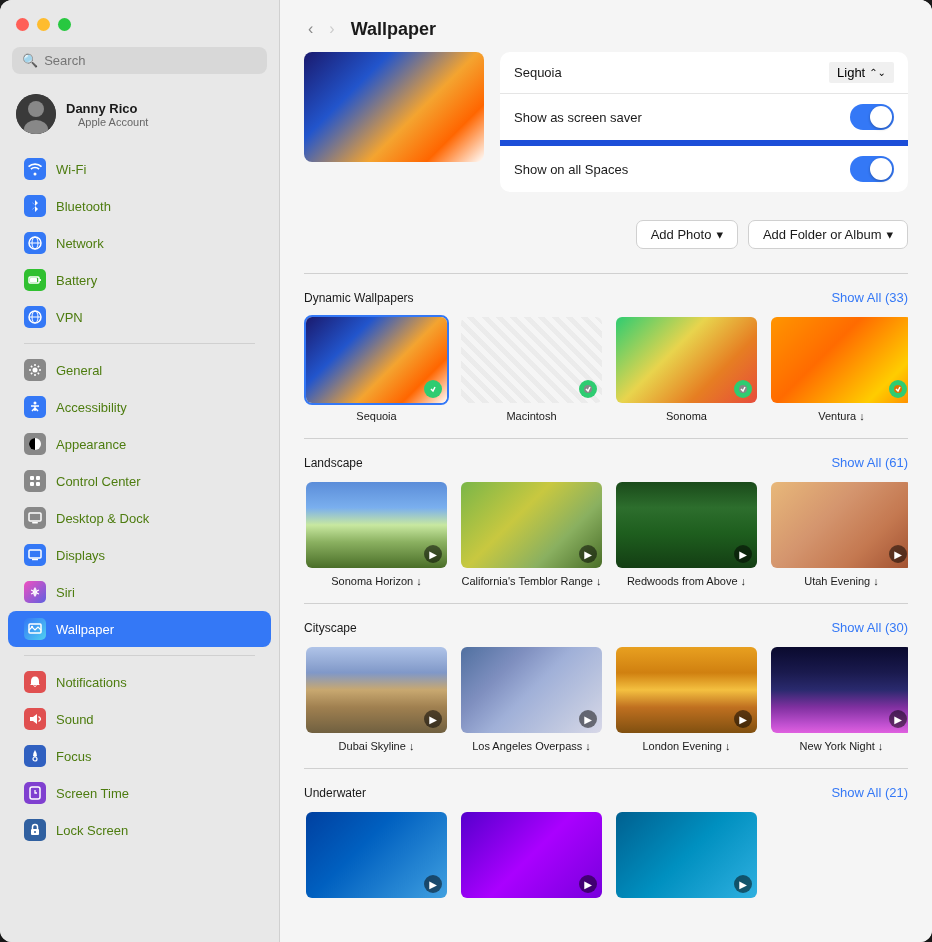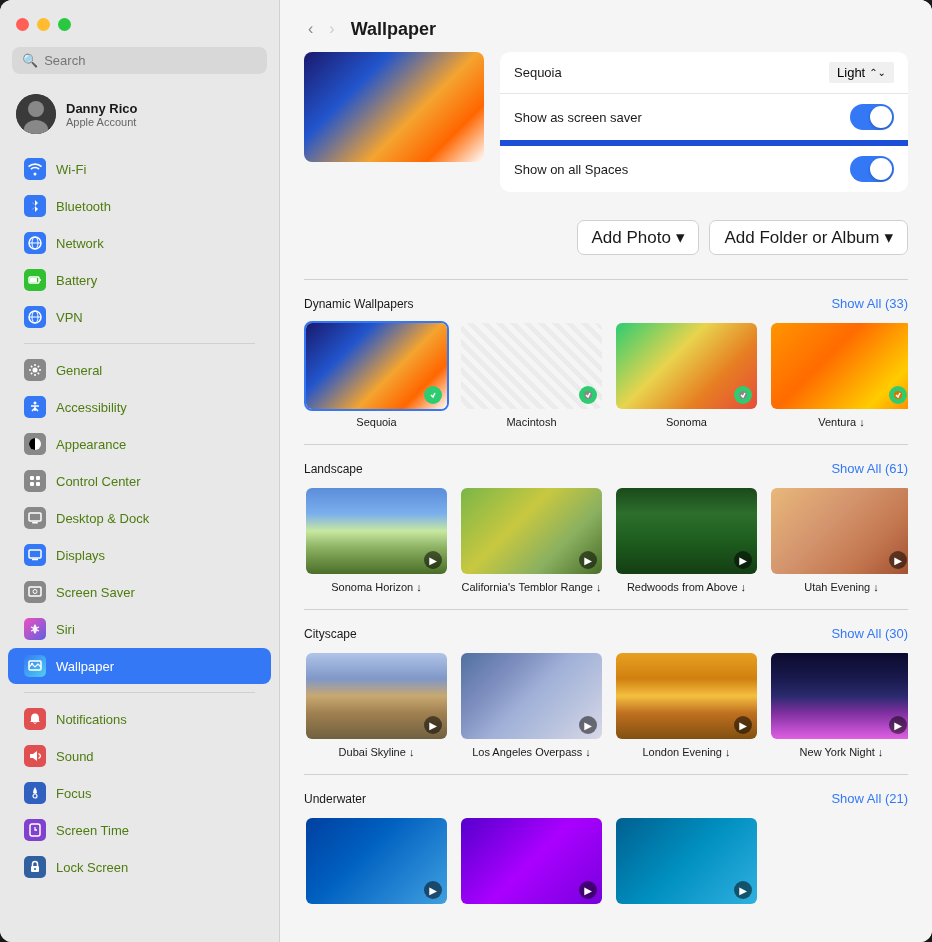--- a/index.html
+++ b/index.html
@@ -75,21 +75,21 @@
       border-radius: 50%;
       background: #3a3a3a;
       overflow: hidden;
       display: flex;
       align-items: center;
       justify-content: center;
       font-size: 18px;
     }
     .user-info { display: flex; flex-direction: column; }
     .user-name { font-size: 13px; font-weight: 600; color: #1a1a1a; }
-    .user-sub { font-size: 11px; color: #666; }
+    .user-sub { font-size: 11px; color: #666; margin-left: 12px; }
     .sidebar-scroll {
       flex: 1;
       overflow-y: auto;
       padding: 4px 0;
     }
     .sidebar-scroll::-webkit-scrollbar { display: none; }
     .sidebar-item {
       display: flex;
       align-items: center;
       gap: 10px;
@@ -229,21 +229,21 @@
       display: flex;
       gap: 10px;
       padding: 12px 24px 16px 24px;
       justify-content: flex-end;
     }
     .add-btn {
       background: white;
       border: 1px solid #d0d0d0;
       border-radius: 7px;
       padding: 6px 14px;
-      font-size: 17px;
+      font-size: 13px;
       cursor: pointer;
       display: flex;
       align-items: center;
       gap: 5px;
       color: #1a1a1a;
     }
 
     .section {
       padding: 0 24px 8px 24px;
     }
@@ -496,29 +496,20 @@
       <div class="sidebar-item">
         <div class="item-icon icon-displays">
           <svg width="14" height="14" viewBox="0 0 14 14">
             <rect x="1" y="2" width="12" height="8" rx="1" fill="none" stroke="white" stroke-width="1.5"></rect>
             <line x1="4" y1="11.5" x2="10" y2="11.5" stroke="white" stroke-width="1.5"></line>
           </svg>
         </div>
         <span class="item-label">Displays</span>
       </div>
 
-      <div class="sidebar-item">
-        <div class="item-icon icon-screensaver">
-          <svg width="14" height="14" viewBox="0 0 14 14">
-            <rect x="1" y="2" width="12" height="9" rx="1" fill="none" stroke="white" stroke-width="1.5"></rect>
-            <circle cx="7" cy="6.5" r="2" fill="none" stroke="white" stroke-width="1"></circle>
-          </svg>
-        </div>
-        <span class="item-label">Screen Saver</span>
-      </div>
 
       <div class="sidebar-item">
         <div class="item-icon icon-siri">
           <svg width="14" height="14" viewBox="0 0 14 14" fill="white">
             <path d="M7 2 Q9 4 9 7 Q9 10 7 12 Q5 10 5 7 Q5 4 7 2Z" fill="white" opacity="0.9"></path>
             <path d="M3 5 Q5 5.5 6 7 Q5 8.5 3 9" fill="none" stroke="white" stroke-width="1.2"></path>
             <path d="M11 5 Q9 5.5 8 7 Q9 8.5 11 9" fill="none" stroke="white" stroke-width="1.2"></path>
           </svg>
         </div>
         <span class="item-label">Siri</span>

